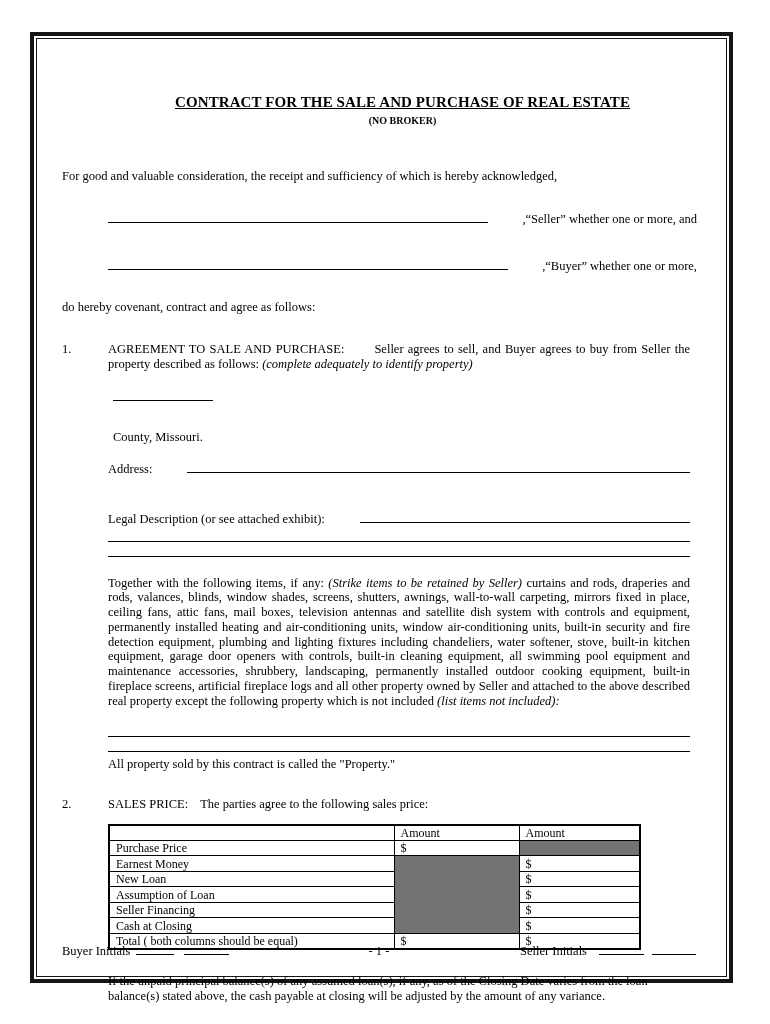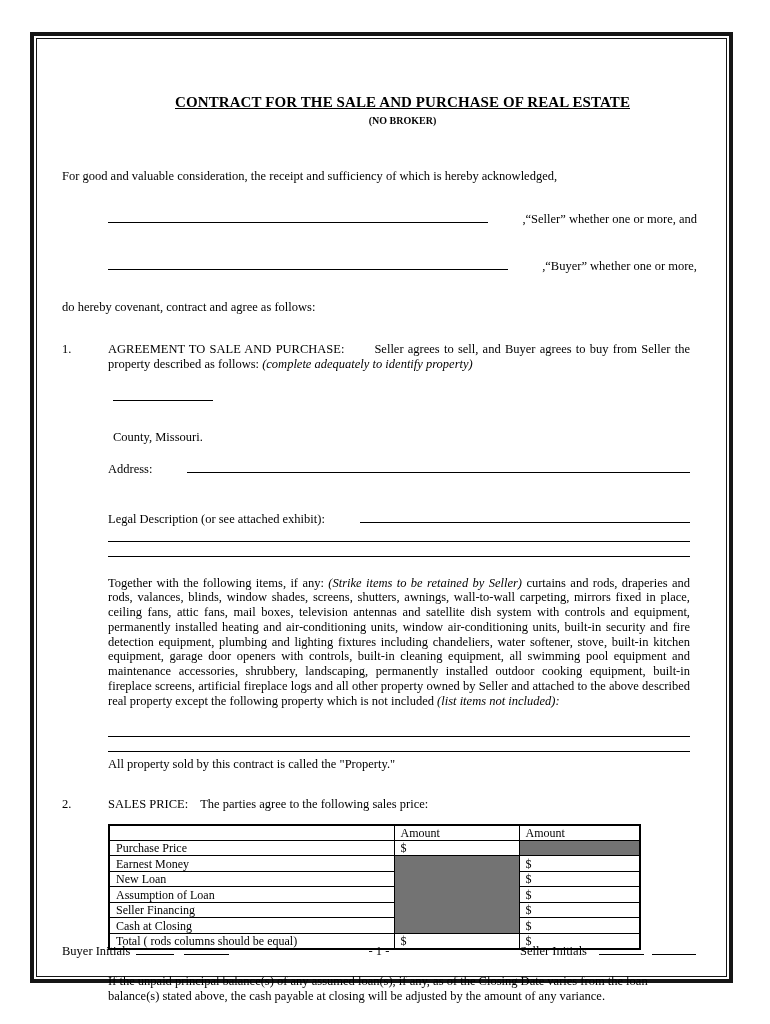--- a/index.html
+++ b/index.html
@@ -164,21 +164,21 @@
             </tr>
             <tr>
               <td>Seller Financing</td>
               <td>$</td>
             </tr>
             <tr>
               <td>Cash at Closing</td>
               <td>$</td>
             </tr>
             <tr>
-              <td>Total ( rods columns should be equal)</td>
+              <td>Total ( both columns should be equal)</td>
               <td>$</td>
               <td>$</td>
             </tr>
           </tbody>
             </table>
 
 
           <p class="para variance">If the unpaid principal balance(s) of any assumed loan(s), if any, as of the Closing Date varies from the loan balance(s) stated above, the cash payable at closing will be adjusted by the amount of any variance.</p>
         </div>
       </div>

